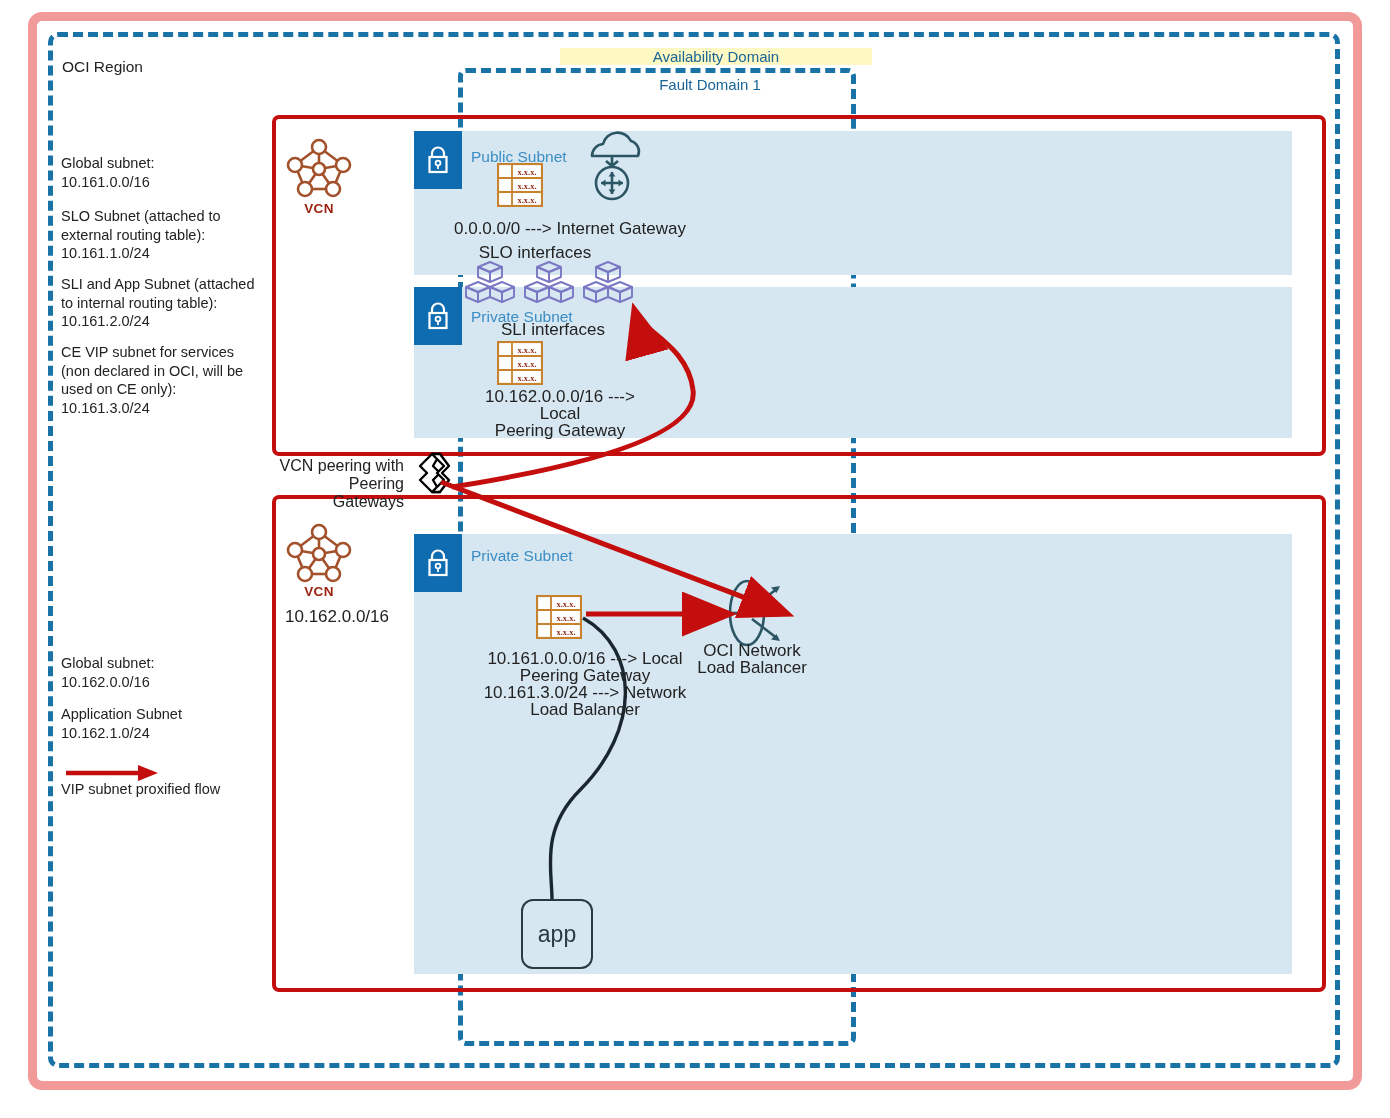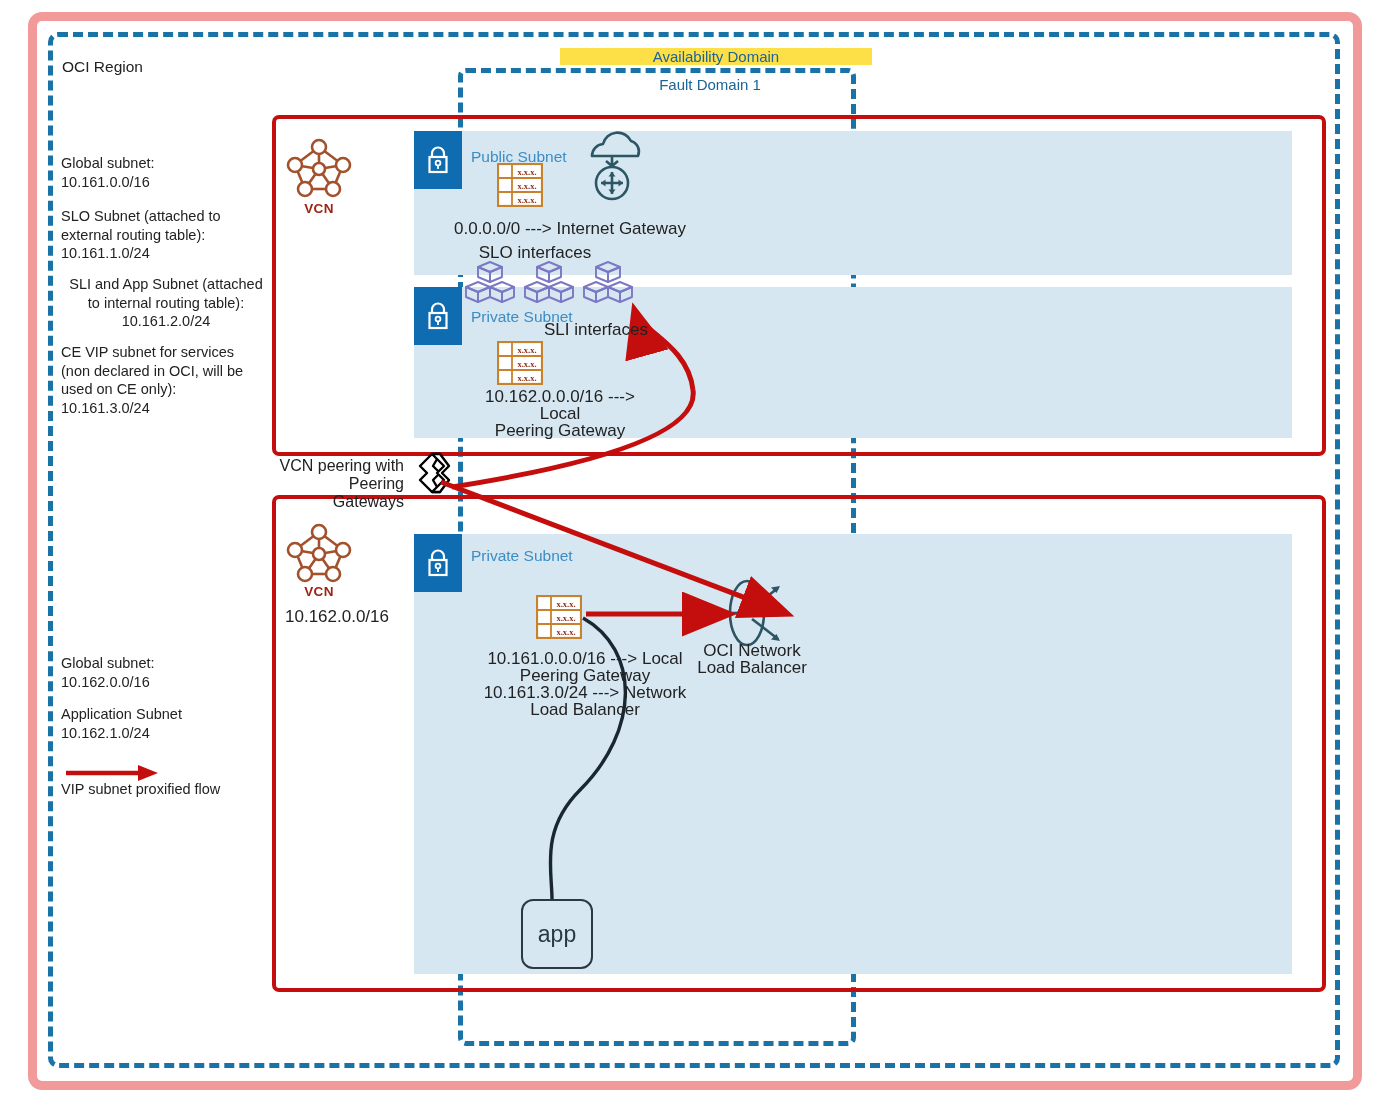--- a/index.html
+++ b/index.html
@@ -51,21 +51,21 @@
     border: 5px dashed #1a73a7;
     border-radius: 8px;
     box-sizing: border-box;
   }
   #availability-domain-label {
     left: 560px; top: 48px;
     width: 300px;
     text-align: center;
     font-size: 15px;
     color: #1a6496;
-    background: #fde047;
+    background: #fef9c3;
     padding: 0 6px;
   }
   #fault-domain-label {
     left: 560px; top: 76px;
     width: 300px;
     text-align: center;
     font-size: 15px;
     color: #1a6496;
     background: transparent;
   }
@@ -133,40 +133,40 @@
 
   
   .diag-text {
     font-size: 17px;
     color: #222222;
     text-align: center;
     line-height: 17px;
   }
   #igw-route-text       { left: 425px; top: 220px; width: 290px; }
   #slo-interfaces-label { left: 445px; top: 244px; width: 180px; }
-  #sli-interfaces-label { left: 463px; top: 321px; width: 180px; margin-left: 43px; }
+  #sli-interfaces-label { left: 463px; top: 321px; width: 180px; }
   #lpg-route-text-top   { left: 470px; top: 388px; width: 180px; }
   #routes-text-bottom   { left: 465px; top: 650px; width: 240px; }
   #nlb-label            { left: 672px; top: 642px; width: 160px; }
   #peering-label {
     left: 228px; top: 457px; width: 176px;
     font-size: 16px; color: #222222;
     text-align: right; line-height: 18px;
   }
 
   
   .legend-block {
     font-size: 14.5px;
     color: #222222;
     line-height: 18.5px;
     width: 210px;
   }
   #legend-1 { left: 61px; top: 154px; }
   #legend-2 { left: 61px; top: 207px; }
-  #legend-3 { left: 61px; top: 275px; text-align: center; }
+  #legend-3 { left: 61px; top: 275px; }
   #legend-4 { left: 61px; top: 343px; }
   #legend-5 { left: 61px; top: 654px; }
   #legend-6 { left: 61px; top: 705px; }
   #legend-arrow-swatch { left: 64px; top: 762px; }
   #legend-flow-text { left: 61px; top: 780px; }
 
   
   #app-node {
     left: 521px; top: 899px;
     width: 68px; height: 66px;

